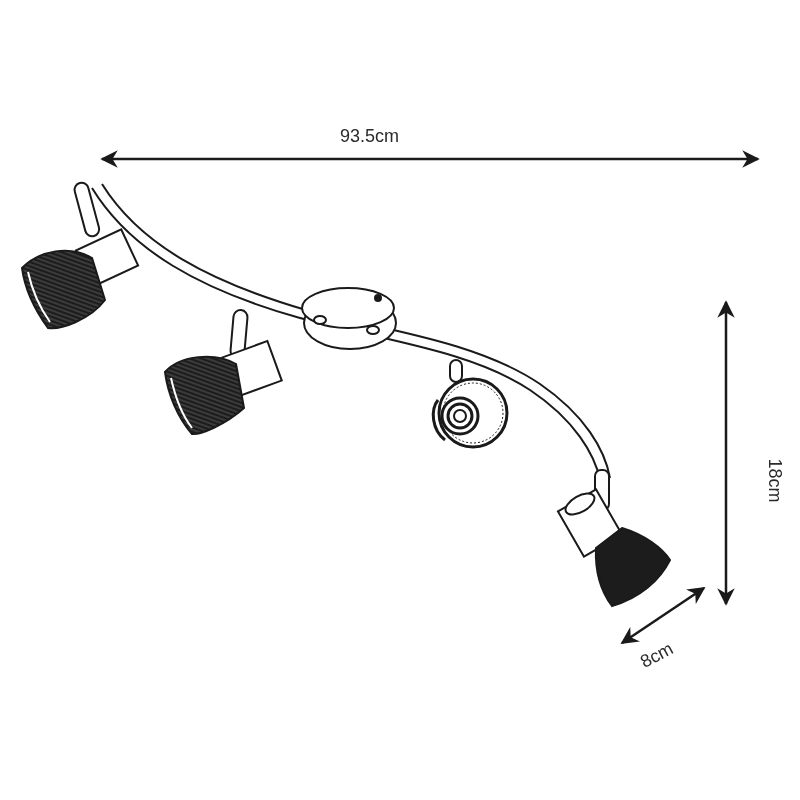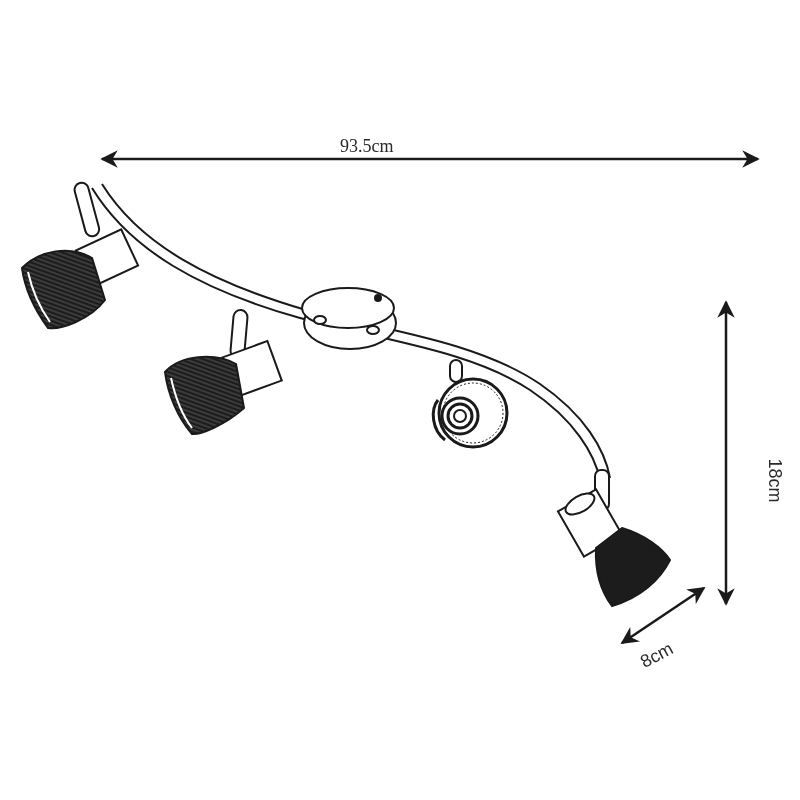--- a/index.html
+++ b/index.html
@@ -1,19 +1,19 @@
 <!DOCTYPE html>
 <html><head>
   <meta charset="utf-8">
   <style>
     html, body { margin: 0; padding: 0; background: #ffffff; }
     #canvas { position: relative; width: 800px; height: 800px; background: #ffffff; overflow: hidden; }
     svg { position: absolute; left: 0; top: 0; }
     .lbl { position: absolute; font-family: "Liberation Sans", sans-serif; font-size: 18px; color: #2a2a2a; white-space: nowrap; }
-    #lbl-width { left: 340px; top: 136px; font-family: Liberation Serif, serif; }
+    #lbl-width { left: 340px; top: 126px; }
     #lbl-height { left: 752px; top: 470px; transform: rotate(90deg); transform-origin: center; }
     #lbl-depth { left: 640px; top: 645px; transform: rotate(-28deg); transform-origin: center; }
   </style>
 </head>
 <body>
 
 <div id="canvas">
   <svg width="800" height="800" viewBox="0 0 800 800">
     <defs>
       <marker id="ah" viewBox="0 0 10 10" refX="9" refY="5" markerWidth="7" markerHeight="7" orient="auto-start-reverse">

